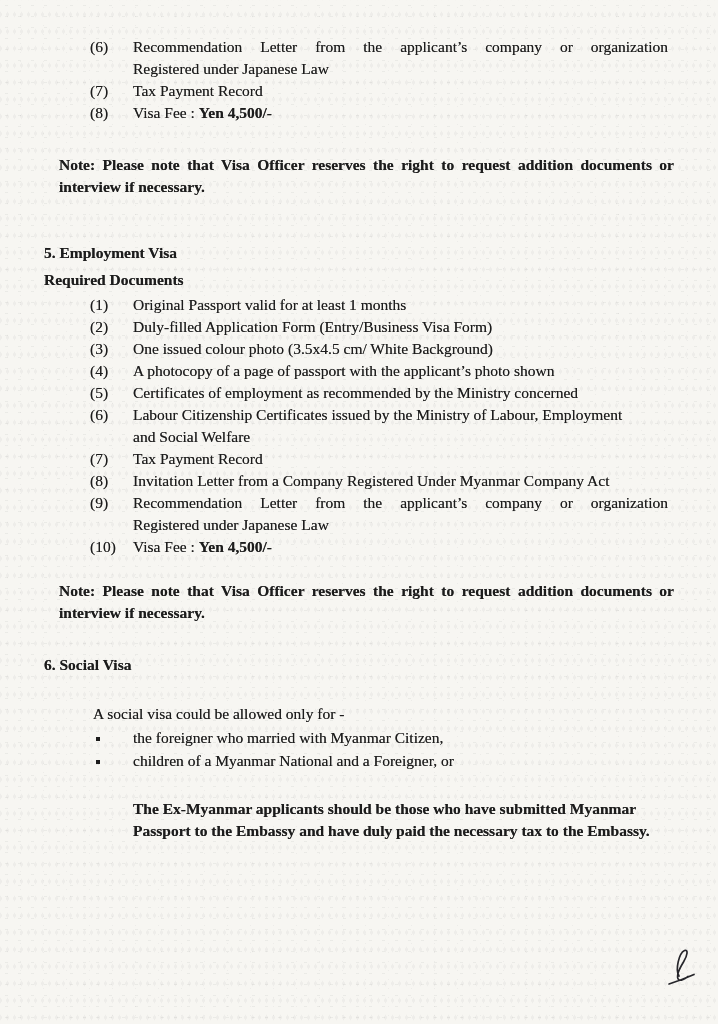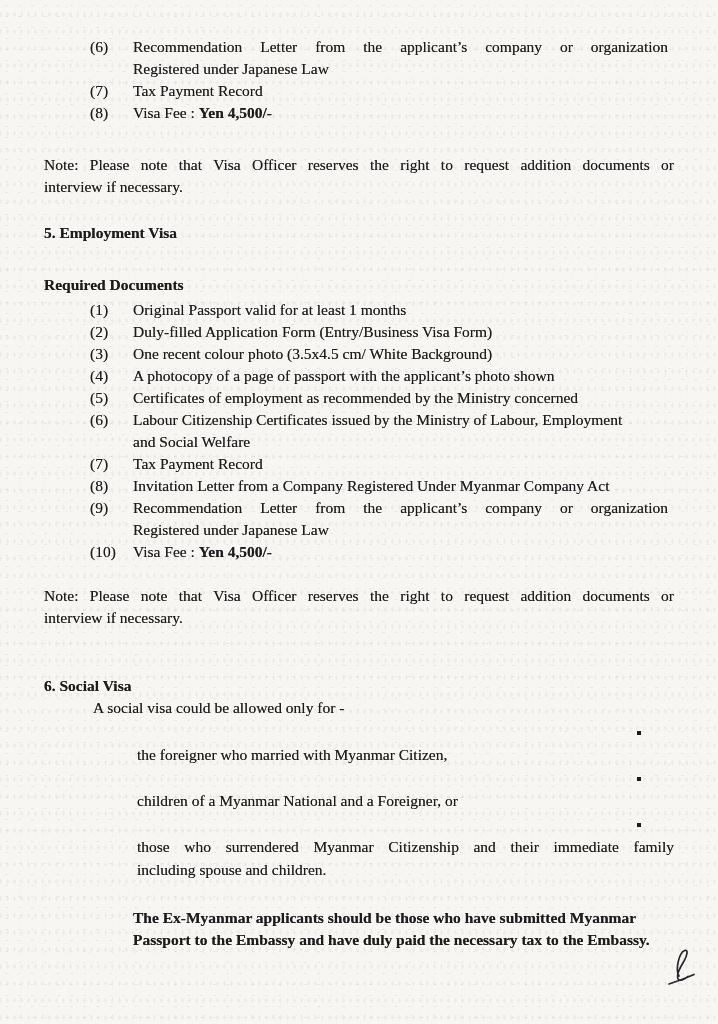--- a/index.html
+++ b/index.html
@@ -22,30 +22,30 @@
   }
   .content{position:relative;padding:36px 44px 0 44px;width:630px;}
   .t{font-size:15.5px;line-height:22px;text-shadow:0 0 .5px rgba(25,25,25,.65);}
   .bold{font-weight:bold;margin-top:26px;}
   .doclist{padding-left:46px;}
   .item{display:flex;align-items:flex-start;}
   .num{flex:none;width:43px;}
   .txt{width:535px;}
   .line{display:block;white-space:nowrap;}
   .line.just{white-space:normal;text-align:justify;text-align-last:justify;}
-  .note{margin-top:30px;font-weight:normal;}
+  .note{margin-top:30px;font-weight:bold;margin-left:15px;}
   .note .line.just{text-align-last:justify;}
-  .h5{margin-top:24px;}
-  .sub{margin-top:30px;}
+  .h5{margin-top:44px;}
+  .sub{margin-top:5px;}
   .list2{margin-top:3px;}
   .note2{margin-top:22px;}
-  .h6{margin-top:46px;}
-  .social-body{padding-left:49px;width:581px;}
+  .h6{margin-top:30px;}
+  .social-body{padding-left:49px;margin-top:27px;width:581px;}
   .bullets{margin-top:1px;}
-  .bullet-row{display:flex;align-items:flex-end;line-height:23px;flex-direction:column;}
+  .bullet-row{display:flex;align-items:flex-start;line-height:23px;}
   .bullet-cell{flex:none;width:40px;padding-top:0;}
   .sqmark{display:inline-block;width:4px;height:4px;background:#1c1c1c;margin-left:3px;margin-bottom:2px;}
   .bullet-txt{width:537px;}
   .bullet-txt .line{line-height:23px;}
   .expara{margin-top:26px;padding-left:40px;width:520px;font-weight:bold;}
   .sig{position:absolute;left:664px;top:940px;}
 </style>
 </head>
 <body>
 
@@ -91,21 +91,21 @@
       </div>
       <div class="item">
         <span class="num">(2)</span>
         <span class="txt">
             <span class="line">Duly-filled Application Form (Entry/Business Visa Form)</span>
           </span>
       </div>
       <div class="item">
         <span class="num">(3)</span>
         <span class="txt">
-            <span class="line">One recent colour photo (3.5x4.5 cm/ White Background)</span>
+            <span class="line">One issued colour photo (3.5x4.5 cm/ White Background)</span>
           </span>
       </div>
       <div class="item">
         <span class="num">(4)</span>
         <span class="txt">
             <span class="line">A photocopy of a page of passport with the applicant’s photo shown</span>
           </span>
       </div>
       <div class="item">
         <span class="num">(5)</span>
@@ -163,27 +163,20 @@
           <span class="bullet-txt">
               <span class="line">the foreigner who married with Myanmar Citizen,</span>
             </span>
         </div>
         <div class="bullet-row">
           <span class="bullet-cell"><span class="sqmark"></span></span>
           <span class="bullet-txt">
               <span class="line">children of a Myanmar National and a Foreigner, or</span>
             </span>
         </div>
-        <div class="bullet-row">
-          <span class="bullet-cell"><span class="sqmark"></span></span>
-          <span class="bullet-txt">
-            <span class="line just">those who surrendered Myanmar Citizenship and their immediate family</span>
-            <span class="line">including spouse and children.</span>
-          </span>
-        </div>
       </div>
 
       <div class="expara t">
         <span class="line">The Ex-Myanmar applicants should be those who have submitted Myanmar</span>
         <span class="line">Passport to the Embassy and have duly paid the necessary tax to the Embassy.</span>
       </div>
     </div>
   </div>
 
   <div class="sig">

